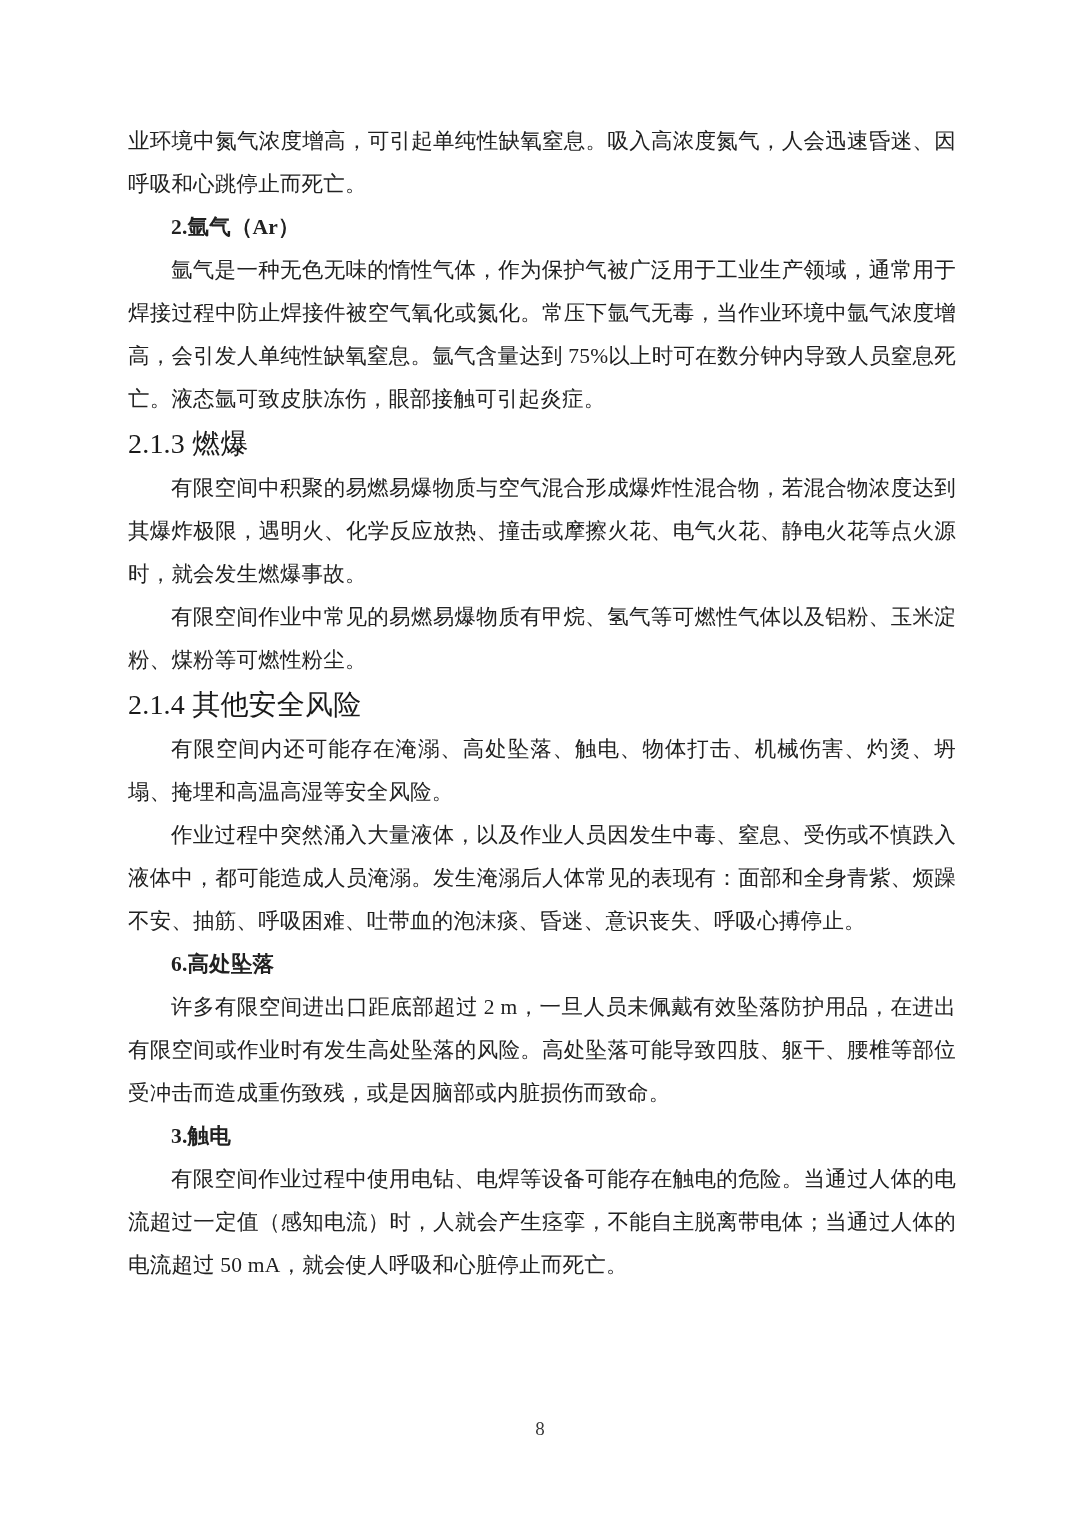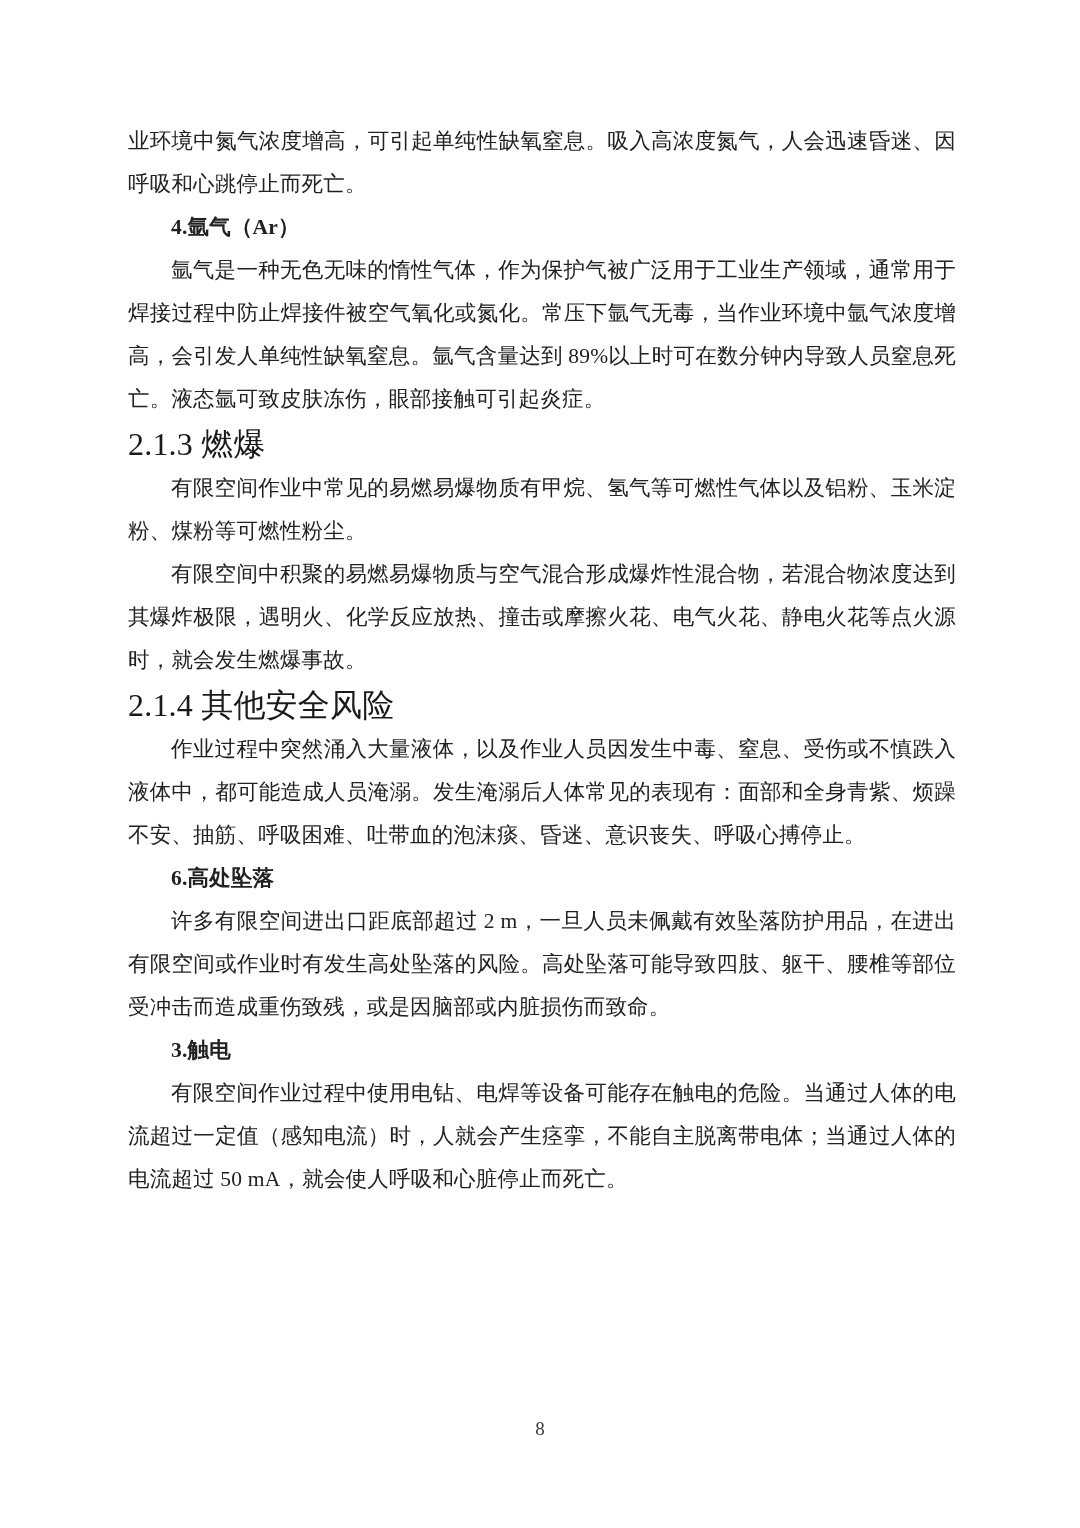--- a/index.html
+++ b/index.html
@@ -34,21 +34,21 @@
     text-indent: 2em;
   }
   .para-noindent {
     text-indent: 0;
   }
   .subhead {
     font-weight: bold;
     text-indent: 2em;
   }
   .heading {
-    font-size: 32px;
+    font-size: 28px;
     line-height: 46px;
     font-weight: 400;
     margin: 13px 0 13px 0;
     color: #1a1a1a;
     text-align: left;
   }
   .footer {
     position: absolute;
     left: 0;
     right: 0;
@@ -58,26 +58,27 @@
     font-size: 19px;
     color: #3a3a3a;
   }
 </style>
 </head>
 <body>
 
 <div class="page">
   <div class="content">
     <p class="para-noindent">业环境中氮气浓度增高，可引起单纯性缺氧窒息。吸入高浓度氮气，人会迅速昏迷、因呼吸和心跳停止而死亡。</p>
-    <p class="subhead">4.氩气（Ar）</p>
-    <p class="para-indent">氩气是一种无色无味的惰性气体，作为保护气被广泛用于工业生产领域，通常用于焊接过程中防止焊接件被空气氧化或氮化。常压下氩气无毒，当作业环境中氩气浓度增高，会引发人单纯性缺氧窒息。氩气含量达到 89%以上时可在数分钟内导致人员窒息死亡。液态氩可致皮肤冻伤，眼部接触可引起炎症。</p>
+    <p class="subhead">2.氩气（Ar）</p>
+    <p class="para-indent">氩气是一种无色无味的惰性气体，作为保护气被广泛用于工业生产领域，通常用于焊接过程中防止焊接件被空气氧化或氮化。常压下氩气无毒，当作业环境中氩气浓度增高，会引发人单纯性缺氧窒息。氩气含量达到 75%以上时可在数分钟内导致人员窒息死亡。液态氩可致皮肤冻伤，眼部接触可引起炎症。</p>
     <p class="heading">2.1.3 燃爆</p>
+    <p class="para-indent">有限空间中积聚的易燃易爆物质与空气混合形成爆炸性混合物，若混合物浓度达到其爆炸极限，遇明火、化学反应放热、撞击或摩擦火花、电气火花、静电火花等点火源时，就会发生燃爆事故。</p>
     <p class="para-indent">有限空间作业中常见的易燃易爆物质有甲烷、氢气等可燃性气体以及铝粉、玉米淀粉、煤粉等可燃性粉尘。</p>
-    <p class="para-indent">有限空间中积聚的易燃易爆物质与空气混合形成爆炸性混合物，若混合物浓度达到其爆炸极限，遇明火、化学反应放热、撞击或摩擦火花、电气火花、静电火花等点火源时，就会发生燃爆事故。</p>
     <p class="heading">2.1.4 其他安全风险</p>
+    <p class="para-indent">有限空间内还可能存在淹溺、高处坠落、触电、物体打击、机械伤害、灼烫、坍塌、掩埋和高温高湿等安全风险。</p>
     <p class="para-indent">作业过程中突然涌入大量液体，以及作业人员因发生中毒、窒息、受伤或不慎跌入液体中，都可能造成人员淹溺。发生淹溺后人体常见的表现有：面部和全身青紫、烦躁不安、抽筋、呼吸困难、吐带血的泡沫痰、昏迷、意识丧失、呼吸心搏停止。</p>
     <p class="subhead">6.高处坠落</p>
     <p class="para-indent">许多有限空间进出口距底部超过 2 m，一旦人员未佩戴有效坠落防护用品，在进出有限空间或作业时有发生高处坠落的风险。高处坠落可能导致四肢、躯干、腰椎等部位受冲击而造成重伤致残，或是因脑部或内脏损伤而致命。</p>
     <p class="subhead">3.触电</p>
     <p class="para-indent">有限空间作业过程中使用电钻、电焊等设备可能存在触电的危险。当通过人体的电流超过一定值（感知电流）时，人就会产生痉挛，不能自主脱离带电体；当通过人体的电流超过 50 mA，就会使人呼吸和心脏停止而死亡。</p>
   </div>
   <div class="footer">8</div>
 </div>
 
 </body></html>

